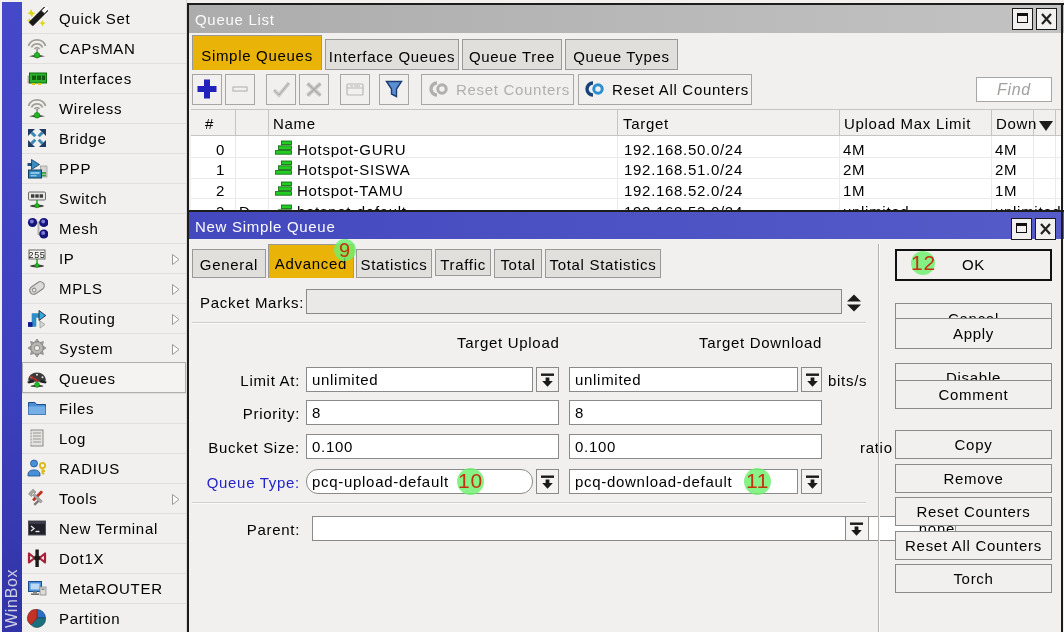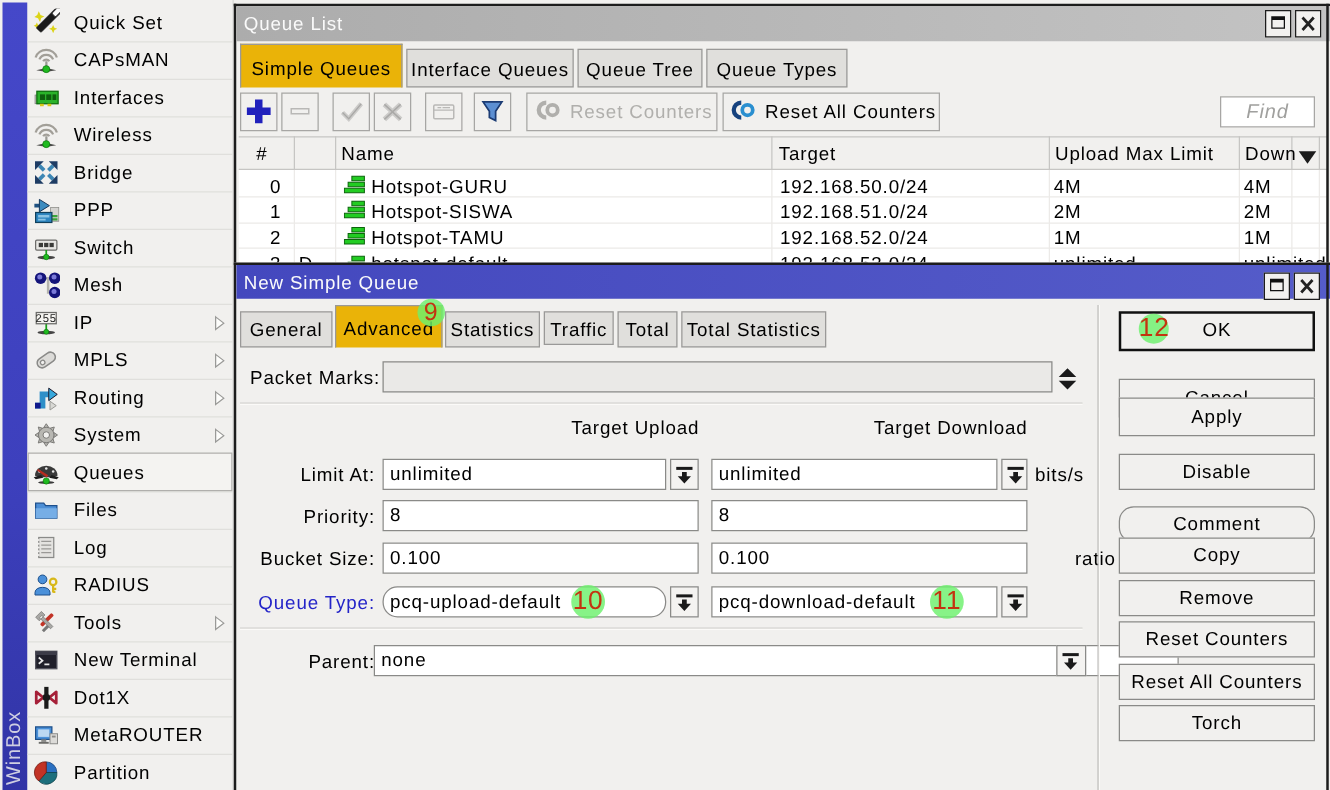--- a/index.html
+++ b/index.html
@@ -500,32 +500,32 @@
         <path d="M8.6 9.5 h3.8 v3.5 h3.4 L10.5 18.8 L5.2 13 h3.4 Z" fill="#1a1a1a"></path>
       </svg></div>
 <div class="inp" style="left:380px;top:257px;width:229px;">pcq-download-default</div>
     <div class="dbtn" style="left:612px;top:257px;width:21px;"><svg width="21" height="22">
         <rect x="4" y="5.5" width="13" height="2.4" fill="#1a1a1a"></rect>
         <path d="M8.6 9.5 h3.8 v3.5 h3.4 L10.5 18.8 L5.2 13 h3.4 Z" fill="#1a1a1a"></path>
       </svg></div>
 <div class="abs" style="left:3px;top:290px;width:674px;height:1px;background:#cfcecc;"></div>
 <div class="abs" style="left:3px;top:291px;width:674px;height:1px;background:#fbfaf8;"></div>
 <div class="lbl" style="left:11px;top:309px;width:100px;">Parent:</div>
-<div class="inp" style="left:110px;top:304px;width:644px;">none</div>
+<div class="inp" style="left:123px;top:304px;width:644px;text-align:right;">none</div>
     <div class="dbtn" style="left:656px;top:304px;width:24px;"><svg width="21" height="22">
         <rect x="4" y="5.5" width="13" height="2.4" fill="#1a1a1a"></rect>
         <path d="M8.6 9.5 h3.8 v3.5 h3.4 L10.5 18.8 L5.2 13 h3.4 Z" fill="#1a1a1a"></path>
       </svg></div>
 <div class="abs" style="left:689px;top:32px;width:1px;height:390px;background:#b5b4b2;"></div>
 <div class="abs" style="left:690px;top:32px;width:1px;height:390px;background:#fbfaf8;"></div>
 <div class="btn" style="top:37px;height:32px;border:2px solid #111;line-height:28px;">OK</div>
 <div class="btn" style="top:71px;height:31px;line-height:29px;margin-top:20px;">Cancel</div>
 <div class="btn" style="top:106px;height:31px;line-height:29px;">Apply</div>
 <div class="btn" style="top:151px;height:29px;line-height:27px;">Disable</div>
-<div class="btn" style="top:193px;height:29px;line-height:27px;border-radius:12px;">Comment</div>
+<div class="btn" style="top:168px;height:29px;line-height:27px;">Comment</div>
 <div class="btn" style="top:218px;height:29px;line-height:27px;">Copy</div>
 <div class="btn" style="top:252px;height:29px;line-height:27px;">Remove</div>
 <div class="btn" style="top:285px;height:29px;line-height:27px;">Reset Counters</div>
 <div class="btn" style="top:319px;height:29px;line-height:27px;">Reset All Counters</div>
 <div class="btn" style="top:352px;height:29px;line-height:27px;">Torch</div>
 </div>
 <div class="abs" id="dlgborder-r"></div>
 <div class="ann" style="left:334px;top:239px;width:22px;height:22px;font-size:20px;line-height:22px;">9</div>
 <div class="ann" style="left:457px;top:468px;width:27px;height:27px;font-size:21px;line-height:26px;">10</div>
 <div class="ann" style="left:744px;top:468px;width:27px;height:27px;font-size:21px;line-height:26px;">11</div>

